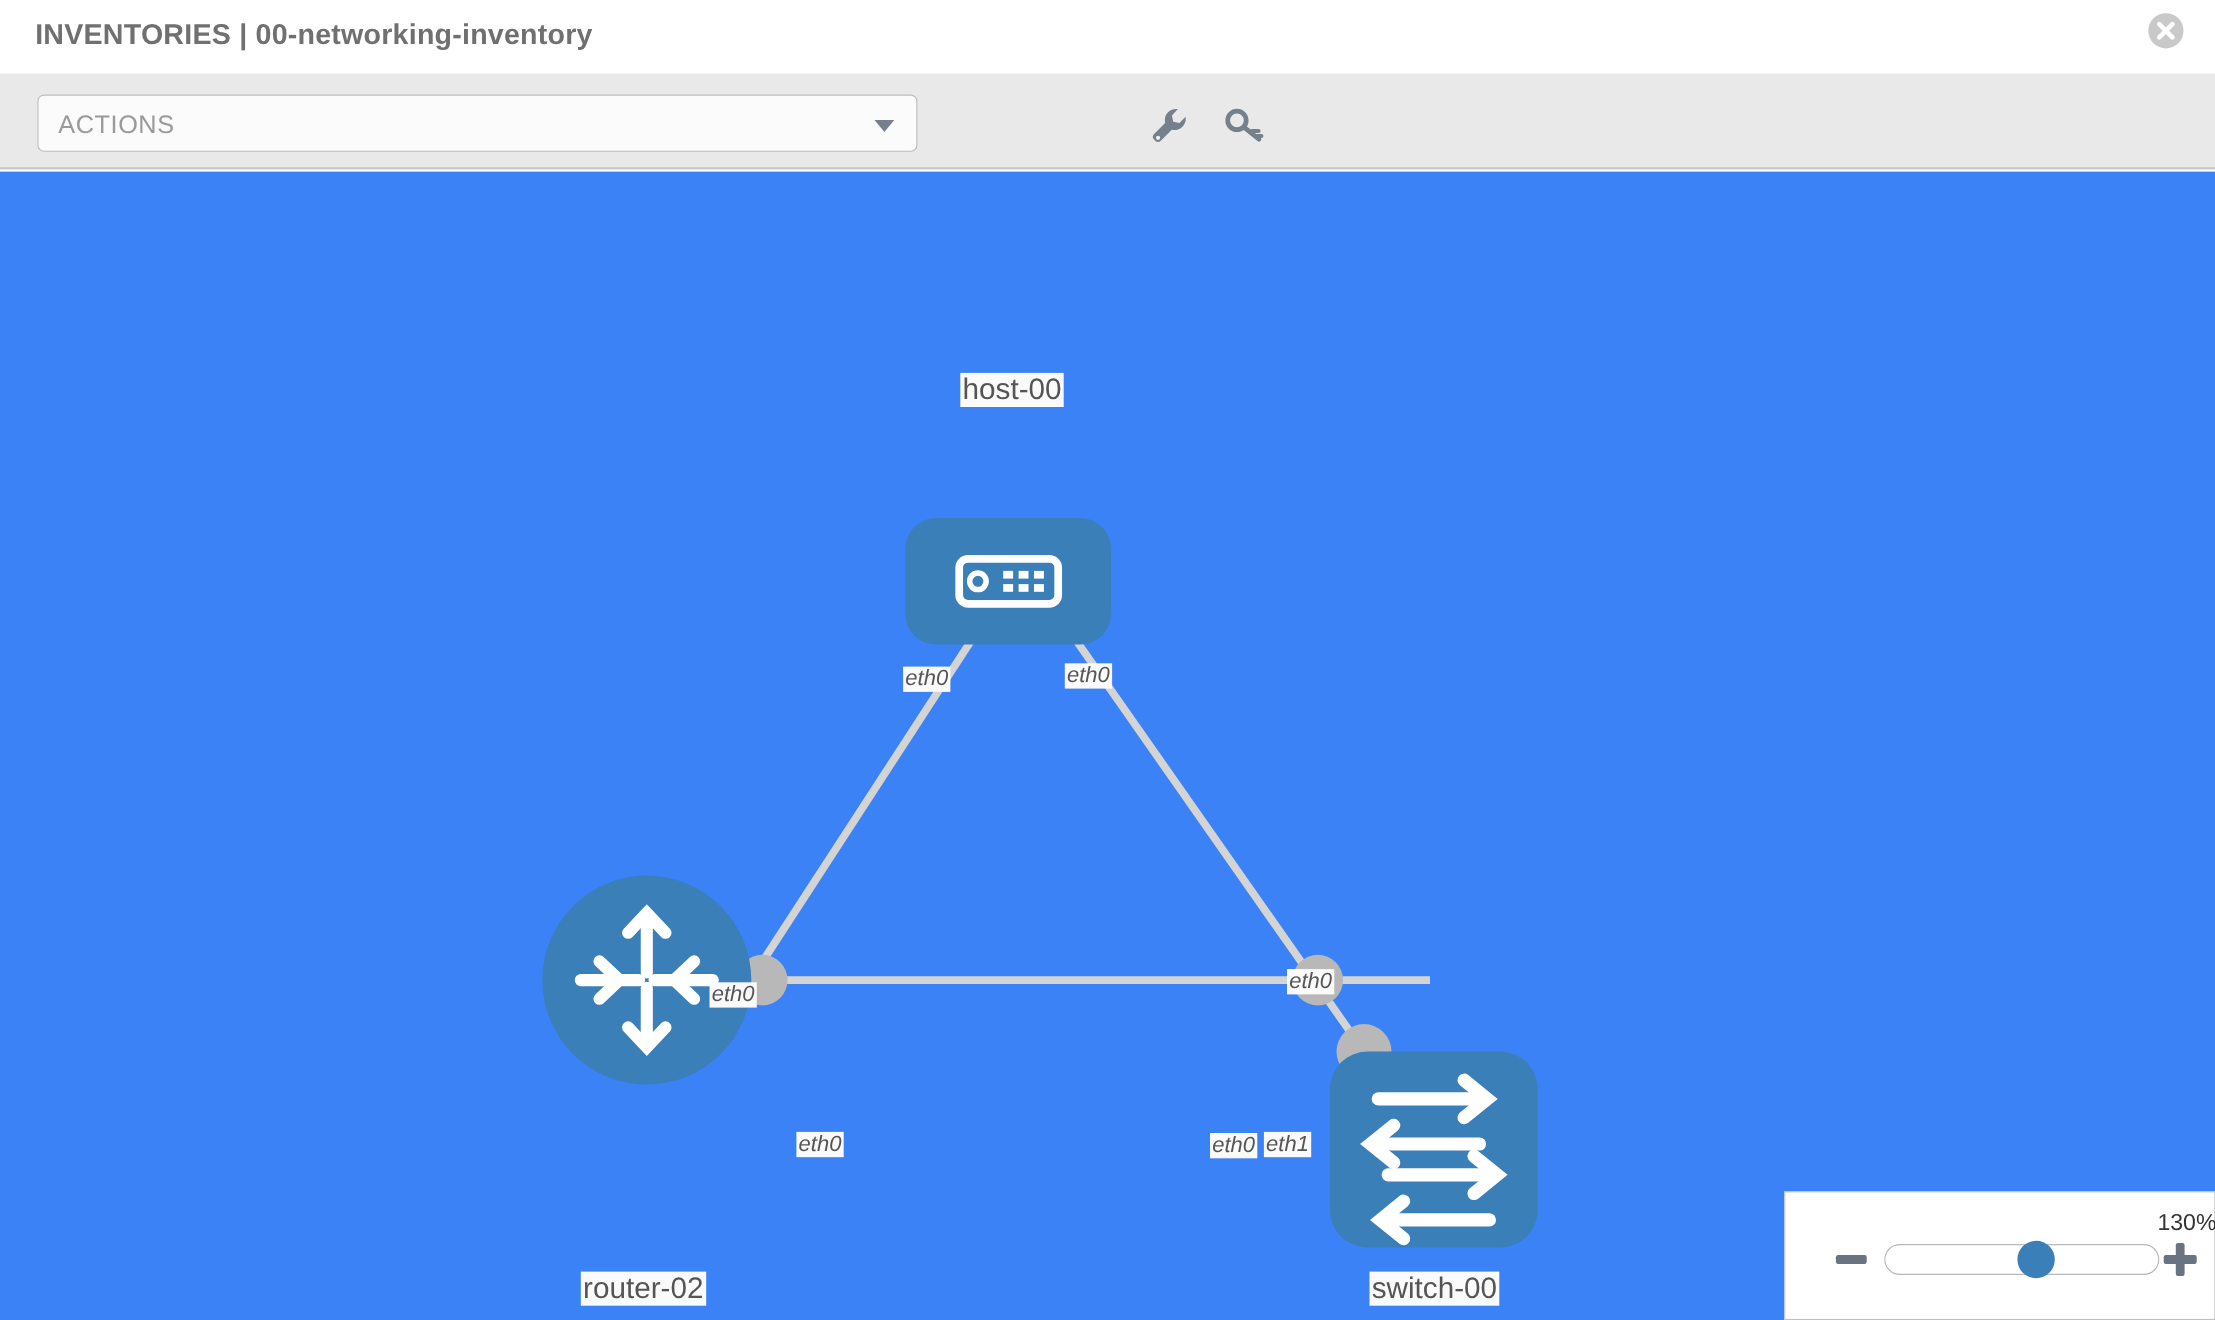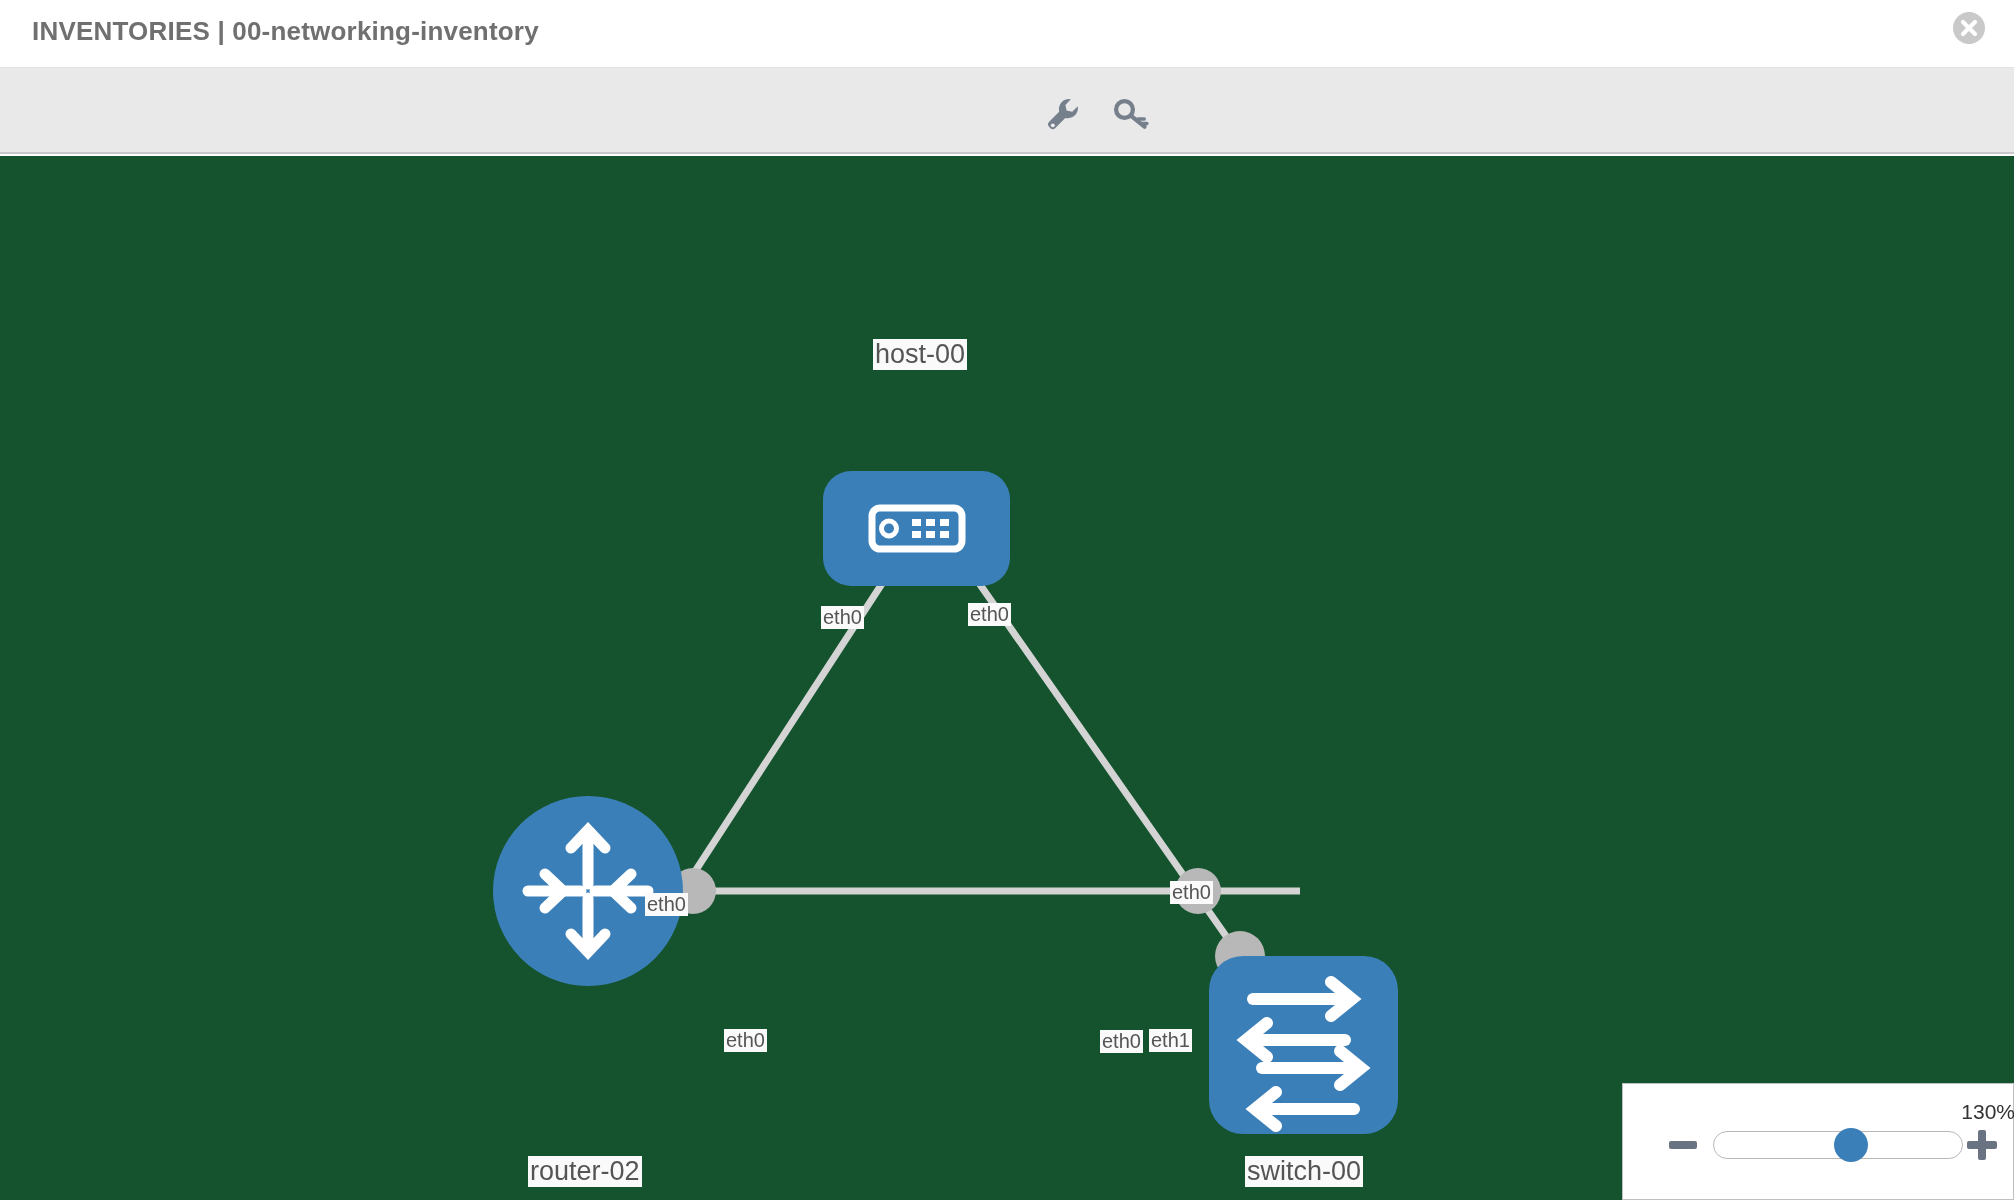--- a/index.html
+++ b/index.html
@@ -99,21 +99,21 @@
     font-size: 23px;
     color: #9a9a9a;
     letter-spacing: 0.5px;
   }
 
   
   .canvas {
     position: absolute;
     left: 0; top: 156px;
     width: 2014px; height: 1044px;
-    background: #14532d;
+    background: #3b82f6;
     overflow: hidden;
   }
   .topology-svg {
     position: absolute;
     left: 0; top: 0;
     width: 2014px; height: 1044px;
   }
 
   .node-label {
     position: absolute;
@@ -123,20 +123,21 @@
     white-space: nowrap;
     padding: 0 2px;
   }
   .iface-label {
     position: absolute;
     font-size: 20px;
     color: #555555;
     background: #fafafa;
     white-space: nowrap;
     padding: 0 2px;
+    font-style: italic;
   }
 
   
   .zoom-panel {
     position: absolute;
     left: 1622px; top: 1083px;
     width: 392px; height: 117px;
     background: #ffffff;
     border: 1px solid #c0c0c0;
   }
@@ -199,20 +200,24 @@
     <div class="close-icon">
       <svg width="34" height="34" viewBox="0 0 34 34">
         <circle cx="17" cy="17" r="16" fill="#c9c9c9"></circle>
         <path d="M11 11 L23 23 M23 11 L11 23" stroke="#ffffff" stroke-width="4.2" stroke-linecap="round"></path>
       </svg>
     </div>
   </div>
 
   <div class="toolbar">
 
+    <div class="actions-select">
+      <span class="actions-label">ACTIONS</span>
+      <span class="caret"></span>
+    </div>
 
     <div class="tool-icon wrench-icon">
       <svg width="40" height="40" viewBox="0 0 40 40">
         <path d="M27.8 5.2 a10.2 10.2 0 0 0 -11.6 12.6 L6.2 27.8 a3.6 3.6 0 0 0 0 5.1 l1.0 1.0 a3.6 3.6 0 0 0 5.1 0 L22.3 23.9 a10.2 10.2 0 0 0 12.5 -11.7 l-5.6 5.6 -5.6 -1.2 -1.2 -5.6 z" fill="#76808c"></path>
         <circle cx="9.8" cy="31.3" r="1.9" fill="#f1f1f1"></circle>
       </svg>
     </div>
 
     <div class="tool-icon key-icon">
       <svg width="40" height="40" viewBox="0 0 40 40">

